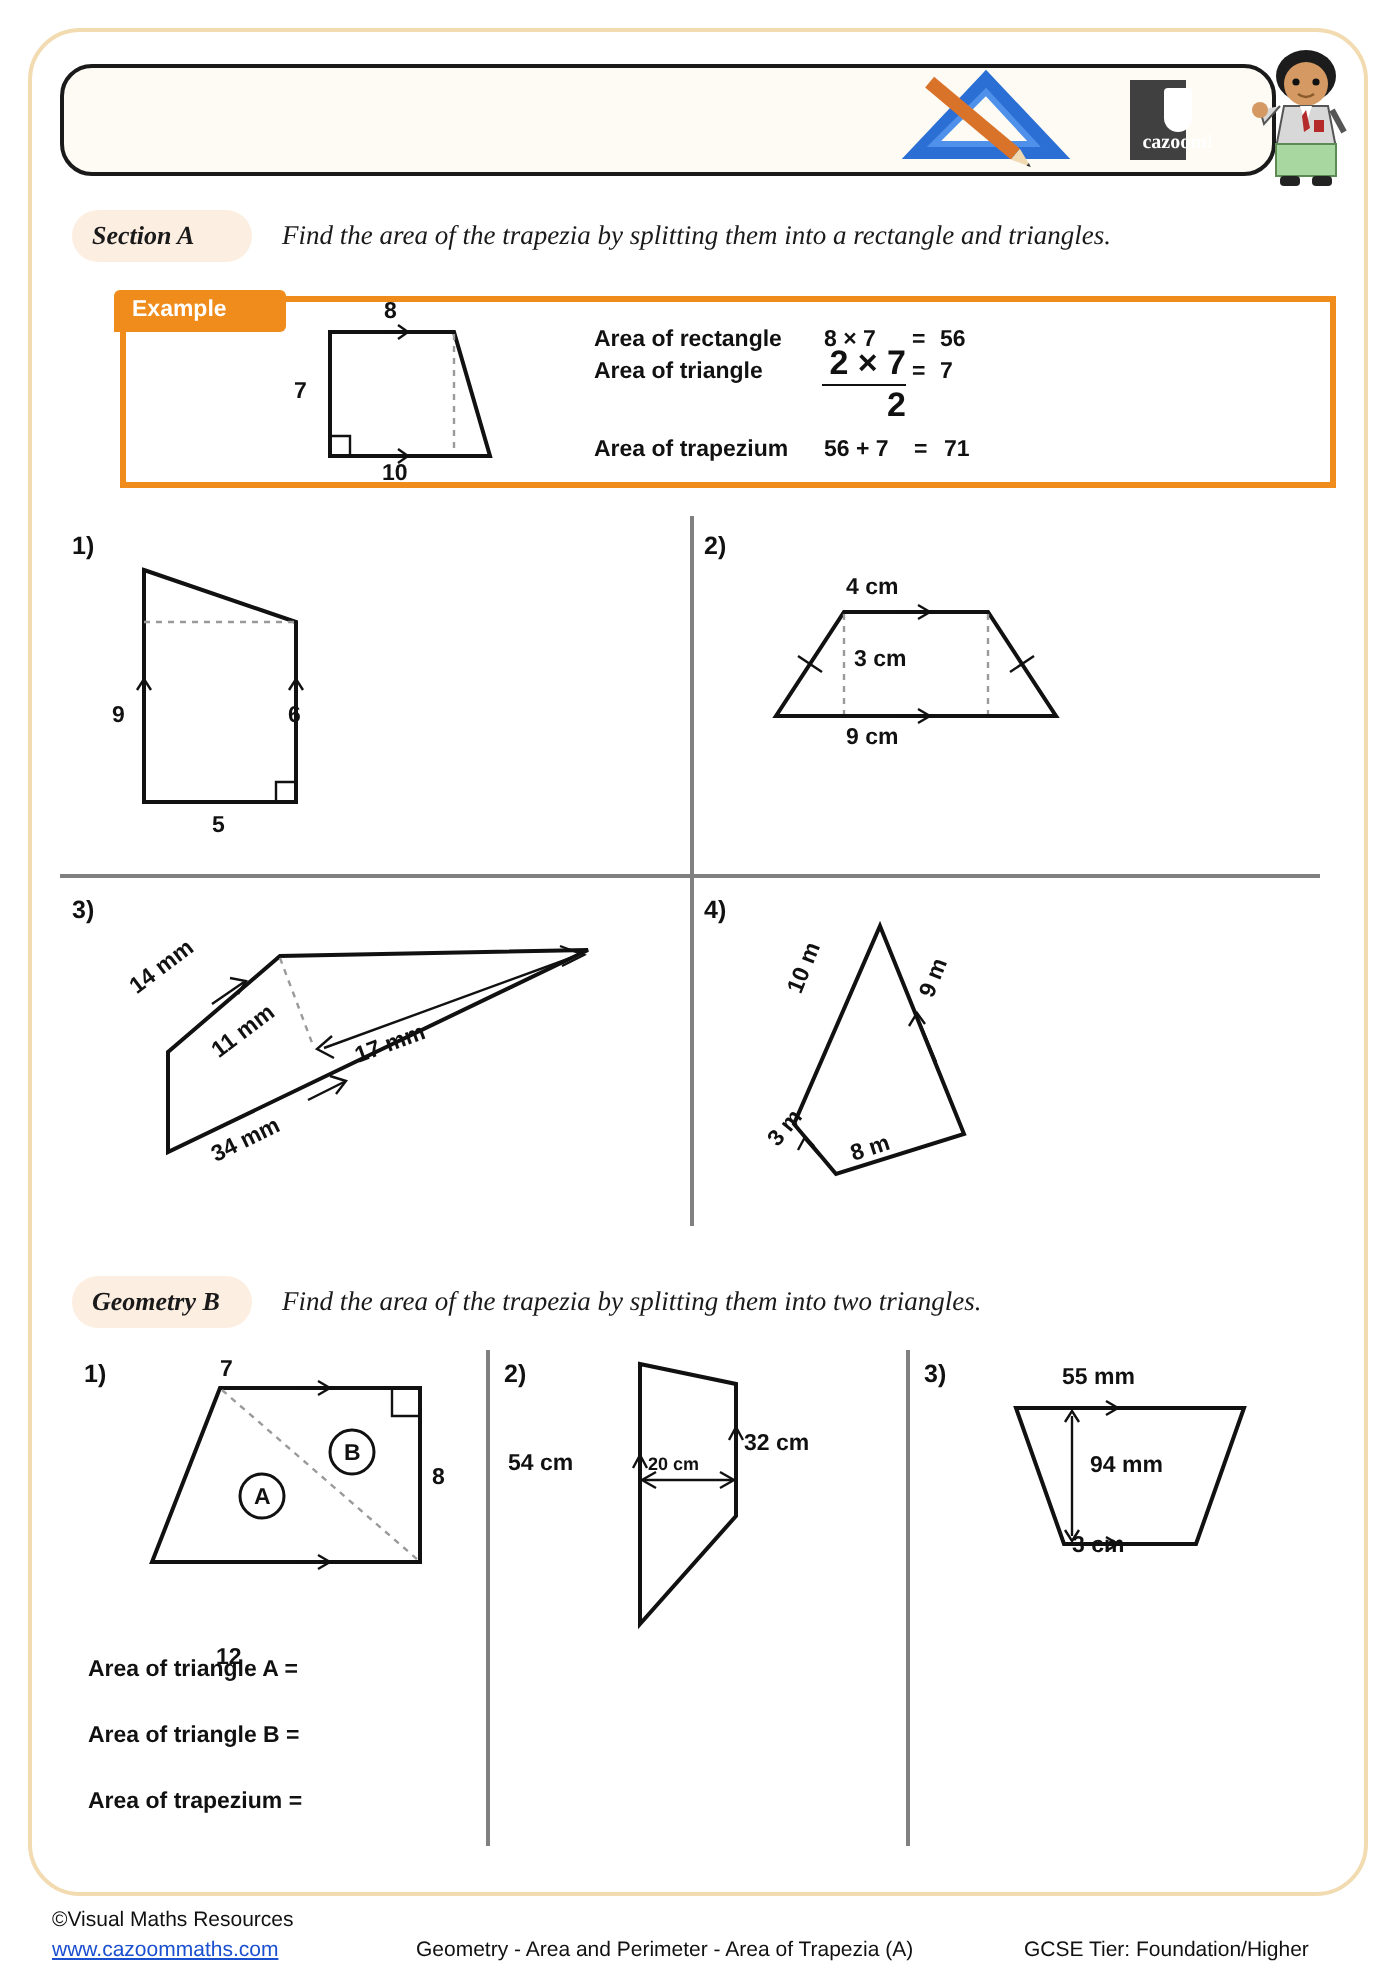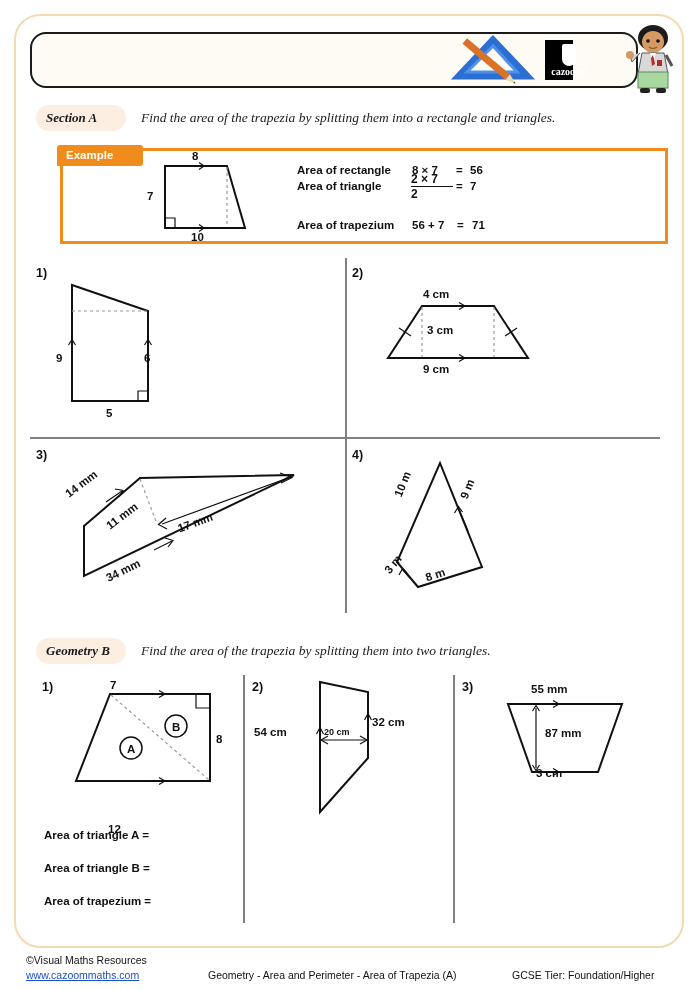--- a/index.html
+++ b/index.html
@@ -18,21 +18,21 @@
     position:absolute;left:0;top:0;width:608px;height:56px;
     border:2px solid #1a1a1a;border-radius:16px;background:#fdfbf4;
     box-sizing:border-box;
   }
   .title-text{
     position:absolute;left:36px;top:13px;font-size:25px;font-weight:bold;
     color:#141414;letter-spacing:.2px;
   }
   .logo{position:absolute;left:423px;top:4px;width:160px;height:50px;}
   .cazoom-box{
-    position:absolute;left:92px;top:4px;width:28px;height:40px;background:#000000;
+    position:absolute;left:112px;top:4px;width:28px;height:40px;background:#404040;
   }
   .cazoom-cup{
     position:absolute;left:17px;top:4px;width:14px;height:22px;background:#fff;
     border-radius:2px 2px 7px 7px;
   }
   .cazoom-word{
     position:absolute;left:0;top:26px;width:48px;text-align:center;
     color:#fff;font-family:"Liberation Serif",serif;font-weight:bold;font-size:10px;
   }
   .mascot{position:absolute;left:592px;top:22px;width:62px;height:74px;}
@@ -56,21 +56,21 @@
     border:3px solid #f08c1b;box-sizing:border-box;background:#fff;
   }
   .example-tab{
     position:absolute;left:57px;top:145px;width:86px;height:21px;
     background:#f08c1b;border-radius:3px 3px 3px 0;
   }
   .example-tab span{
     position:absolute;left:9px;top:4px;color:#fff;font-size:11.5px;font-weight:bold;
   }
   .calc{position:absolute;font-size:11.5px;font-weight:bold;color:#111;white-space:nowrap;}
-  .frac{position:absolute;text-align:left;font-size:12px;font-weight:bold;color:#111;}
+  .frac{position:absolute;text-align:right;font-size:17px;font-weight:bold;color:#111;}
   .frac .num{display:block;}
   .frac .bar{display:block;border-top:1.5px solid #111;}
   .frac .den{display:block;}
   
   .vdiv{position:absolute;width:1.5px;background:#808080;}
   .hdiv{position:absolute;height:1.5px;background:#808080;}
   
   .qnum{position:absolute;font-size:12.5px;font-weight:bold;color:#111;}
   .lbl{position:absolute;font-size:11.5px;font-weight:bold;color:#111;white-space:nowrap;}
   .lbl.sm{font-size:9px;}
@@ -281,21 +281,21 @@
   <path class="shape" d="M18 14 L132 14 L108 82 L42 82 Z"></path>
   <path class="thin" d="M52 14 L68 14"></path>
   <path class="thin" d="M63 10.5 L69 14 L63 17.5"></path>
   <path class="thin" d="M52 82 L68 82"></path>
   <path class="thin" d="M63 78.5 L69 82 L63 85.5"></path>
   <path class="thin" d="M46 18 L46 78"></path>
   <path class="thin" d="M42.5 21 L46 15.5 L49.5 21"></path>
   <path class="thin" d="M42.5 75 L46 80.5 L49.5 75"></path>
 </svg>
 <div class="lbl" style="left:531px;top:683px;">55 mm</div>
-<div class="lbl" style="left:545px;top:727px;">87 mm</div>
+<div class="lbl" style="left:545px;top:727px;">94 mm</div>
 <div class="lbl" style="left:536px;top:767px;">3 cm</div>
 
 <div class="ansline" style="left:44px;top:829px;">Area of triangle A  =</div>
 <div class="ansline" style="left:44px;top:862px;">Area of triangle B  =</div>
 <div class="ansline" style="left:44px;top:895px;">Area of trapezium  =</div>
 
 <div class="foot" style="left:26px;top:954px;">©Visual Maths Resources</div>
 <div class="foot" style="left:26px;top:969px;">
   <a href="#">www.cazoommaths.com</a>
 </div>

